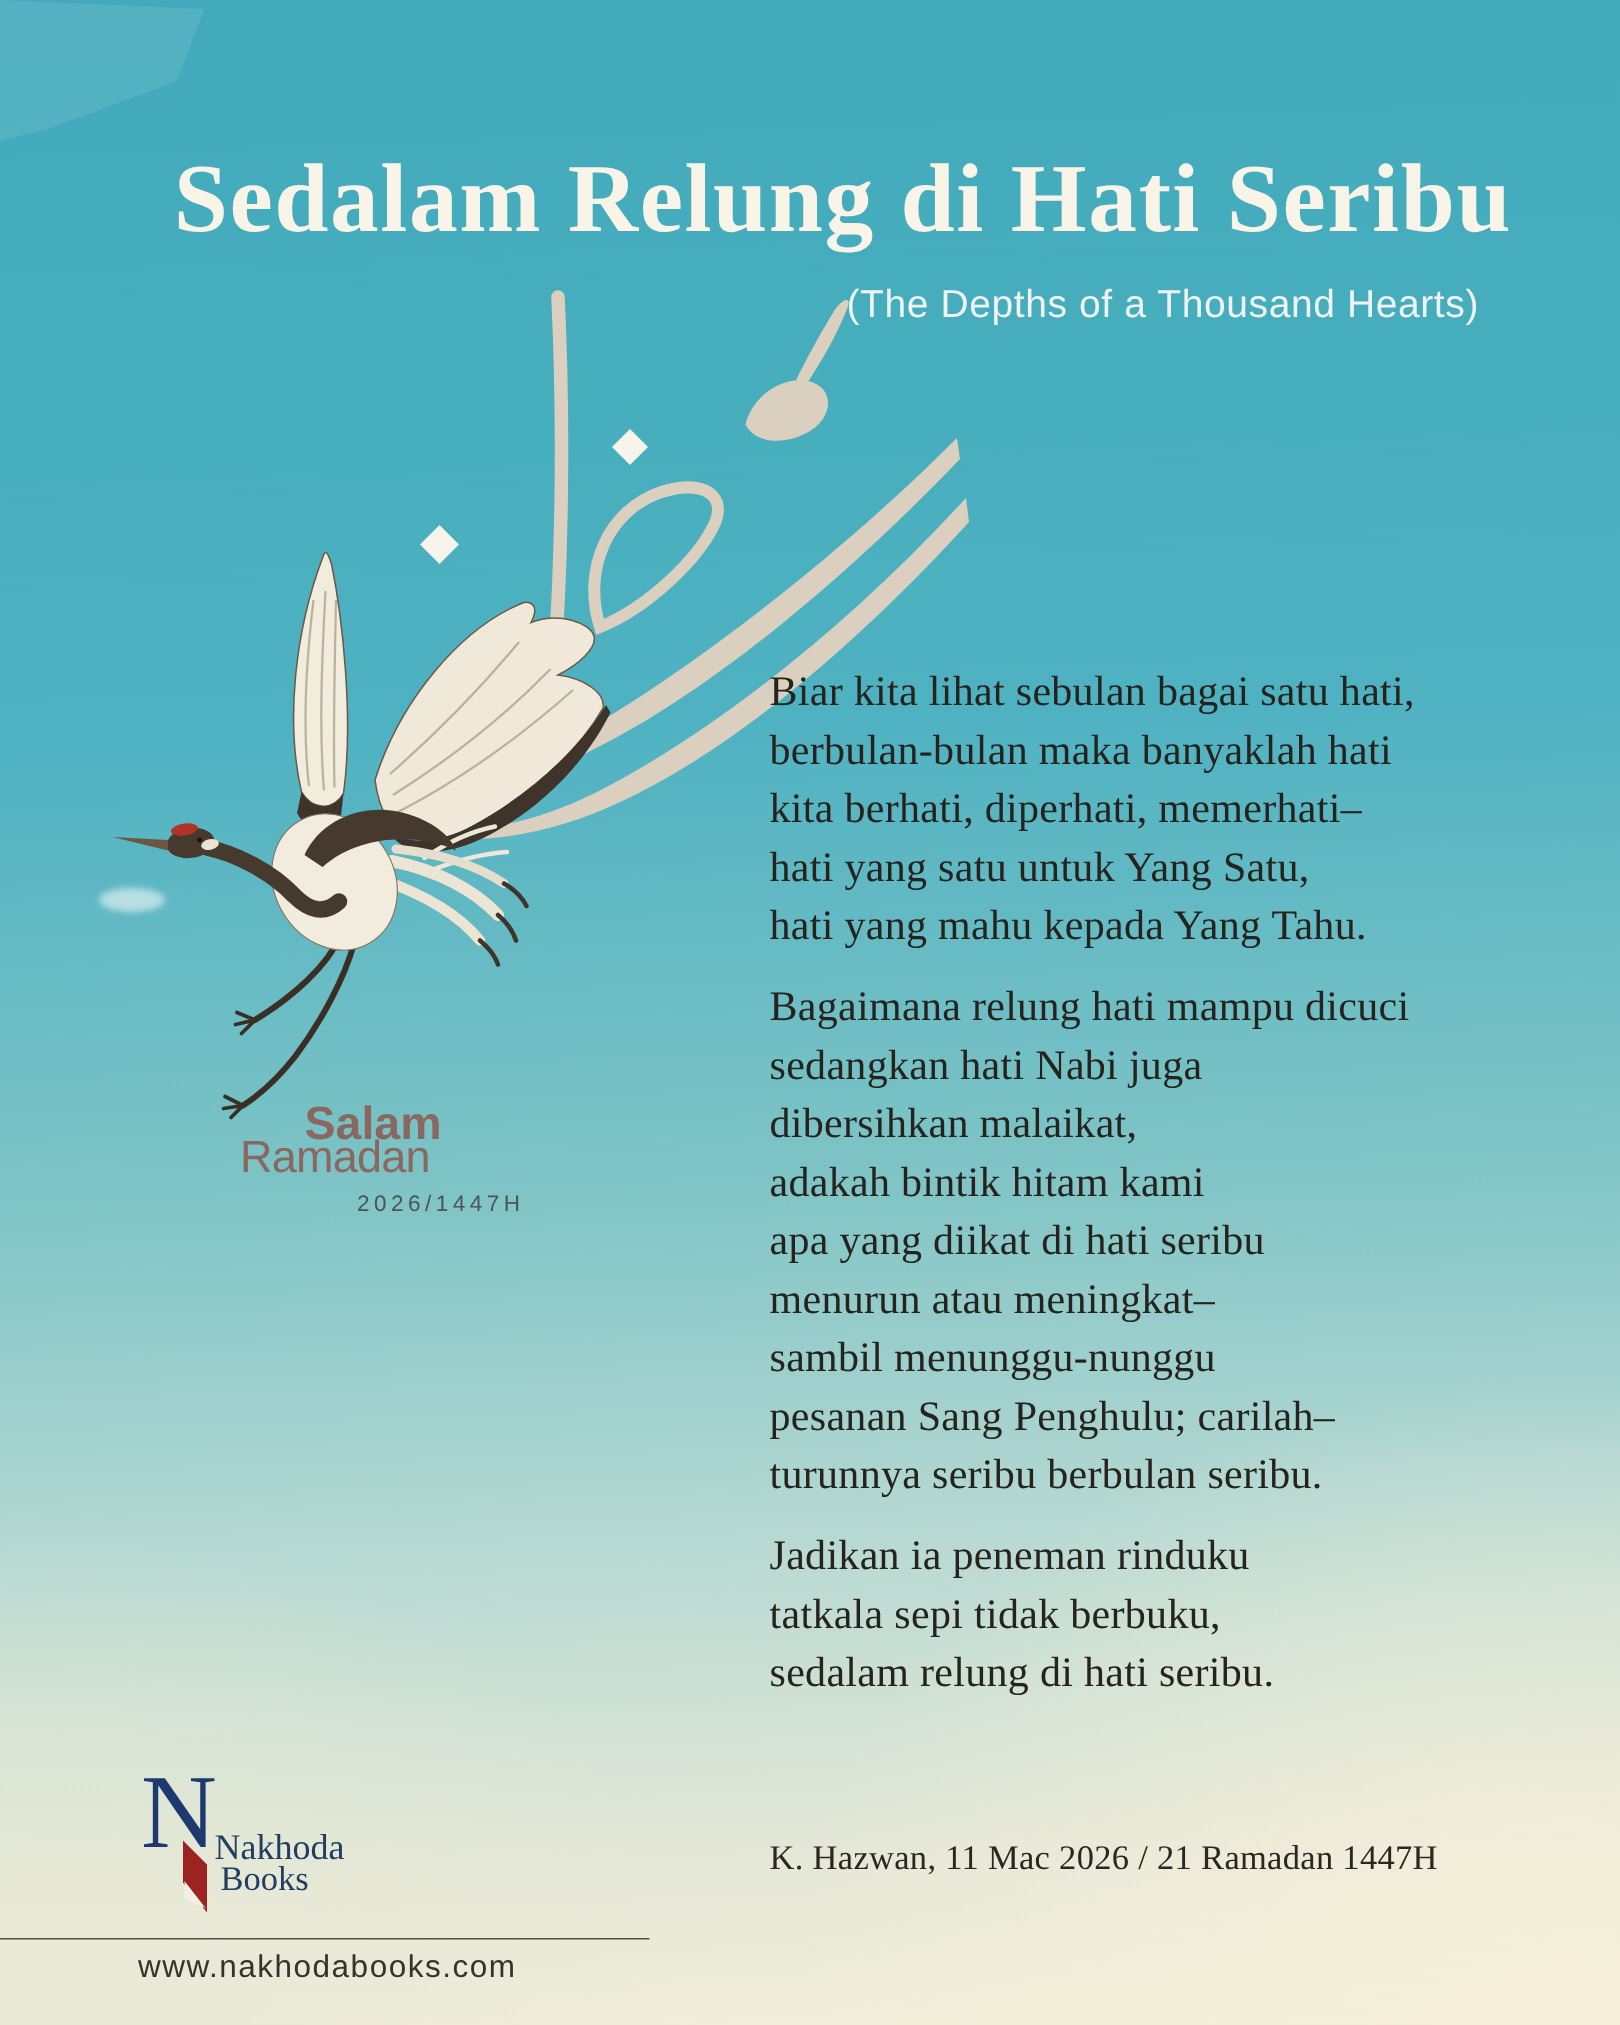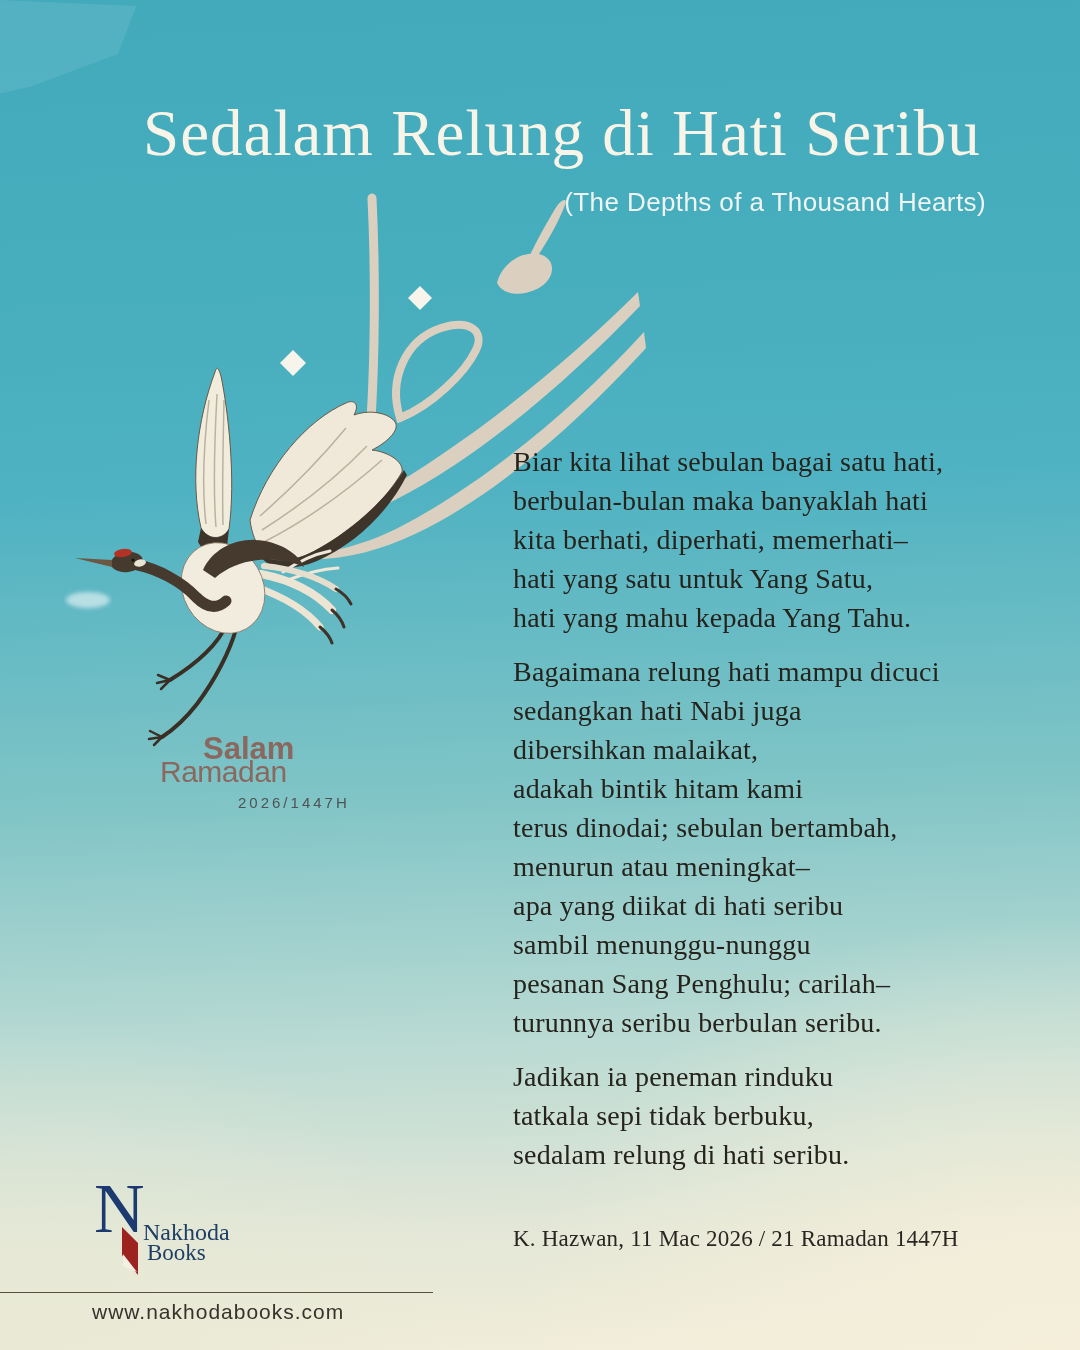--- a/index.html
+++ b/index.html
@@ -16,21 +16,21 @@
     background:rgba(255,255,255,0.09);
     clip-path:polygon(0 0,44% 5%,38% 45%,10% 72%,0 78%);
   }
   .cloud-puff{
     position:absolute;left:66px;top:592px;width:44px;height:16px;border-radius:50%;
     background:rgba(255,255,255,0.55);filter:blur(2px);
   }
   .title{
     position:absolute;left:0;top:96px;width:1080px;margin:0;
     text-align:center;text-indent:44px;
-    font-size:65px;font-weight:400;letter-spacing:1px;
+    font-size:65px;font-weight:700;letter-spacing:1px;
     color:#f8f4e7;
   }
   .subtitle{
     position:absolute;right:94px;top:187px;
     font-family:"Liberation Sans",sans-serif;
     font-size:26px;color:#eff4f2;letter-spacing:0.4px;margin-left:39px;
   }
   .calligraphy{position:absolute;left:228px;top:182px;width:420px;height:420px;}
   .crane{position:absolute;left:55px;top:358px;width:380px;height:400px;}
   .greeting{position:absolute;left:0;top:0;}
@@ -154,23 +154,22 @@
       <div>berbulan-bulan maka banyaklah hati</div>
       <div>kita berhati, diperhati, memerhati–</div>
       <div>hati yang satu untuk Yang Satu,</div>
       <div>hati yang mahu kepada Yang Tahu.</div>
     </div>
     <div class="stanza">
       <div>Bagaimana relung hati mampu dicuci</div>
       <div>sedangkan hati Nabi juga</div>
       <div>dibersihkan malaikat,</div>
       <div>adakah bintik hitam kami</div>
-      <div>terus dinodai; sebulan bertambah,</div>
+      <div>apa yang diikat di hati seribu</div>
       <div>menurun atau meningkat–</div>
-      <div>apa yang diikat di hati seribu</div>
       <div>sambil menunggu-nunggu</div>
       <div>pesanan Sang Penghulu; carilah–</div>
       <div>turunnya seribu berbulan seribu.</div>
     </div>
     <div class="stanza">
       <div>Jadikan ia peneman rinduku</div>
       <div>tatkala sepi tidak berbuku,</div>
       <div>sedalam relung di hati seribu.</div>
     </div>
   </div>

